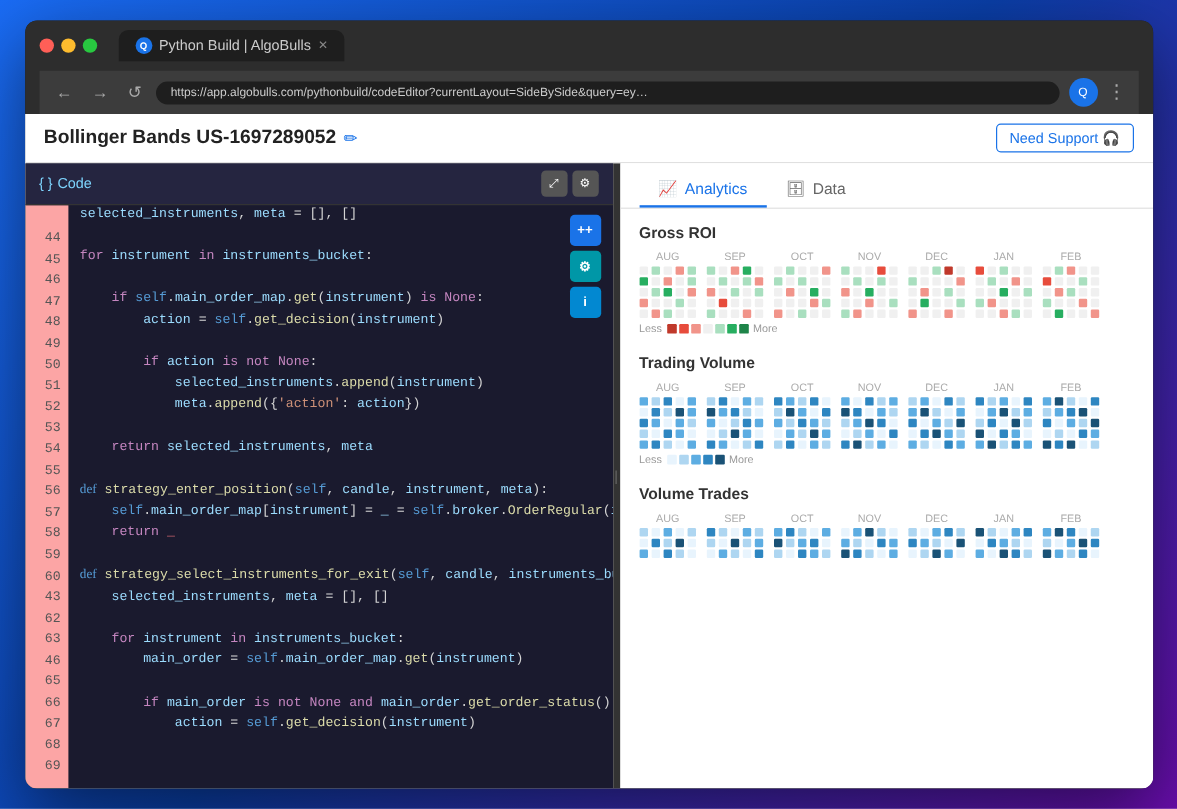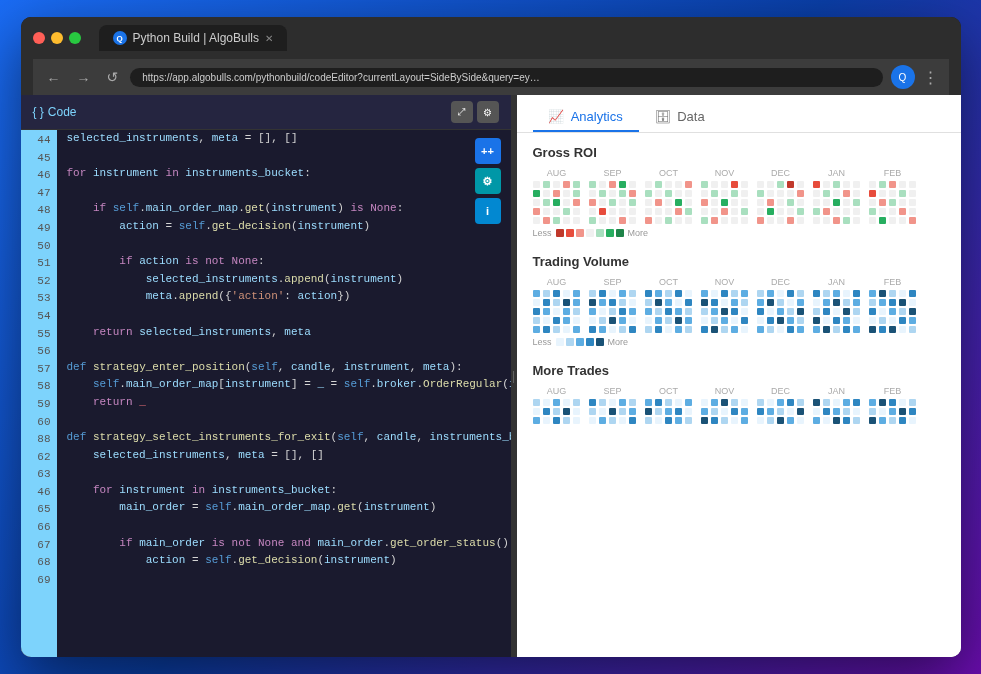--- a/index.html
+++ b/index.html
@@ -243,22 +243,22 @@
 
     
     .code-editor {
       flex: 1;
       overflow: hidden;
       display: flex;
       position: relative;
     }
 
     .line-numbers {
-      background: #7dd3fc;
-      padding: 2px 6px;
+      background: #fca5a5;
+      padding: 20px 6px;
       font-size: 11px;
       color: #555;
       font-family: 'Courier New', monospace;
       line-height: 1.6;
       text-align: right;
       min-width: 36px;
       flex-shrink: 0;
     }
 
     .code-content {
@@ -268,21 +268,21 @@
       font-size: 11px;
       line-height: 1.6;
       color: #d4d4d4;
       overflow: hidden;
     }
 
     .code-line { white-space: nowrap; }
 
     
     .kw { color: #c586c0; } 
-    .kw2 { color: #569cd6; } 
+    .kw2 { color: #569cd6; font-family: Liberation Serif, serif; } 
     .fn { color: #dcdcaa; text-align: right; } 
     .str { color: #ce9178; } 
     .var { color: #9cdcfe; } 
     .op { color: #d4d4d4; } 
     .self-kw { color: #569cd6; }
     .attr { color: #9cdcfe; }
 
     
     .floating-btns {
       position: absolute;
@@ -455,20 +455,27 @@
       <div class="url-bar">
         <span style="font-size:10px; color:#ccc; overflow:hidden; white-space:nowrap; text-overflow:ellipsis; max-width:400px;">https://app.algobulls.com/pythonbuild/codeEditor?currentLayout=SideBySide&amp;query=eyJrZXkiOiJjb2RIliwidHlwZSI6InVzZXIli...</span>
       </div>
       <div class="user-avatar-circle">Q</div>
       <span class="browser-menu-btn">⋮</span>
     </div>
   </div>
 
   <div class="app-container">
 
+    <div class="app-header">
+      <div style="display:flex; align-items:center;">
+        <span class="app-title">Bollinger Bands US-1697289052</span>
+        <span class="edit-icon">✏</span>
+      </div>
+      <button class="need-support-btn">Need Support 🎧</button>
+    </div>
 
 
     <div class="main-layout">
 
       <div class="code-panel">
         <div class="code-panel-header">
           <div class="code-tab">
             <span style="color:#7dd3fc;">{ }</span>
             <span>Code</span>
           </div>
@@ -491,21 +498,21 @@
               <div>51</div>
               <div>52</div>
               <div>53</div>
             <div>54</div>
               <div>55</div>
               <div>56</div>
               <div>57</div>
               <div>58</div>
             <div>59</div>
               <div>60</div>
-              <div>88</div>
+              <div>43</div>
               <div>62</div>
               <div>63</div>
             <div>46</div>
               <div>65</div>
               <div>66</div>
               <div>67</div>
               <div>68</div>
             <div>69</div>
 
           </div>
@@ -1020,21 +1027,21 @@
                 <div class="legend-cell vol-1"></div>
                 <div class="legend-cell vol-2"></div>
                 <div class="legend-cell vol-3"></div>
                 <div class="legend-cell vol-4"></div>
               </div>
               <span>More</span>
             </div>
           </div>
 
           <div class="heatmap-section">
-            <div class="section-title">More Trades</div>
+            <div class="section-title">Volume Trades</div>
 
             <div style="display:flex; align-items:flex-start; gap:4px;">
               <div class="month-block">
                 <div class="month-label">AUG</div>
                 <div style="display:grid; grid-template-columns: repeat(5, 8px); gap:2px;">
                   <div class="hmap-cell vol-1"></div>
                     <div class="hmap-cell vol-0"></div>
                     <div class="hmap-cell vol-2"></div>
                     <div class="hmap-cell vol-0"></div>
                     <div class="hmap-cell vol-1"></div>

